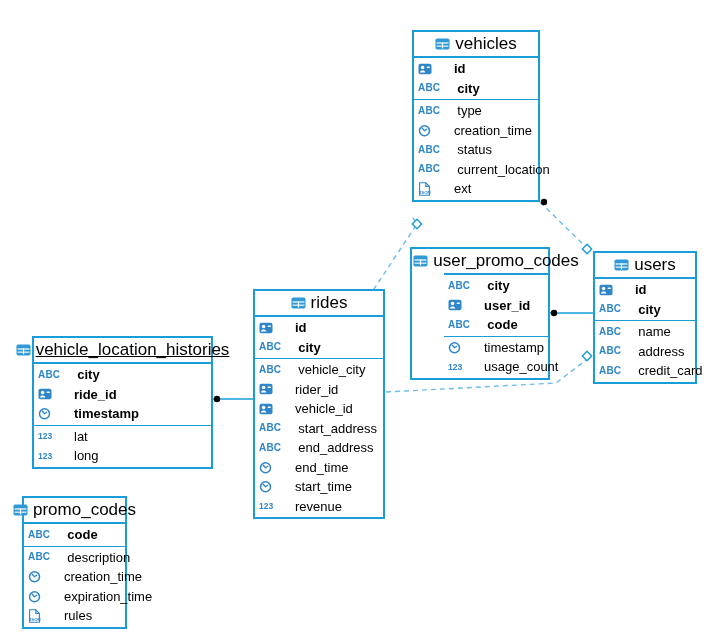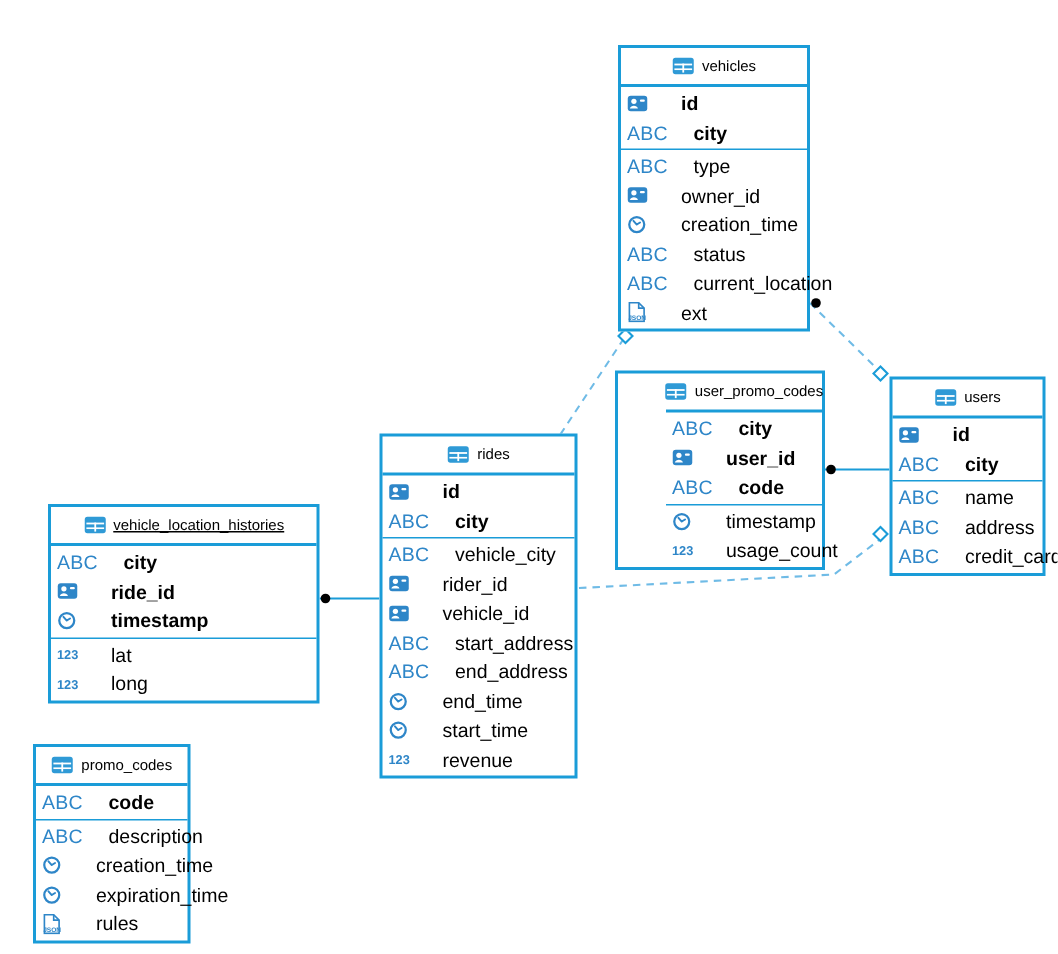--- a/index.html
+++ b/index.html
@@ -12,32 +12,32 @@
   #diagram{position:absolute;inset:0;}
   #rel-svg{position:absolute;left:0;top:0;pointer-events:none;}
   .table{
     position:absolute;background:#ffffff;
     border:2px solid #1a9cd8;box-sizing:border-box;
     z-index:2;
   }
   .thead{
     height:24px;border-bottom:2px solid #1a9cd8;
     display:flex;align-items:center;justify-content:center;gap:5px;
-    font-size:10px;color:#000;white-space:nowrap;
+    font-size:17px;color:#000;white-space:nowrap;
   }
   .sect{padding:1px 0;}
   .sect.keys{border-bottom:1.5px solid #1a9cd8;}
   .row{
     height:19.5px;display:flex;align-items:center;gap:17px;
     padding:0 5px 0 4px;font-size:13px;color:#000;white-space:nowrap;
   }
   .keys .row{font-weight:700;}
   .fic{flex:0 0 19px;display:flex;align-items:center;justify-content:flex-start;}
   .tic{display:flex;align-items:center;}
-  .ic-txt{font-size:13px;font-weight:400;color:#2e86c8;letter-spacing:.2px;line-height:1;}
+  .ic-txt{font-size:10px;font-weight:700;color:#2e86c8;letter-spacing:.2px;line-height:1;}
   .ic-num{font-size:8.5px;font-weight:700;color:#2e86c8;line-height:1;}
 </style>
 </head>
 <body>
 
 <div id="diagram">
   <svg id="rel-svg" width="705" height="636">
       <polyline points="213,399 253,399" fill="none" stroke="#1a9cd8" stroke-width="1.4"></polyline>
       <circle cx="217" cy="399" r="3.2" fill="#000000"></circle>
       <polyline points="550,313 593,313" fill="none" stroke="#1a9cd8" stroke-width="1.4"></polyline>
@@ -86,31 +86,20 @@
       </div>
       <div class="sect">
         <div class="row">
           <span class="fic">
             <span class="ic-txt">ABC</span>
           </span>
           <span>type</span>
         </div>
         <div class="row">
           <span class="fic">
-            <svg width="14" height="12" viewBox="0 0 14 12">
-              <rect x="0.5" y="0.8" width="13" height="10.4" rx="2" fill="#2e86c8"></rect>
-              <circle cx="4.6" cy="4.5" r="1.75" fill="#fff"></circle>
-              <path d="M1.9 9.4 C2.5 6.9 6.7 6.9 7.3 9.4 Z" fill="#fff"></path>
-              <rect x="8.6" y="3.4" width="3.3" height="1.5" rx="0.7" fill="#fff"></rect>
-            </svg>
-          </span>
-          <span>owner_id</span>
-        </div>
-        <div class="row">
-          <span class="fic">
             <svg width="13" height="13" viewBox="0 0 13 13">
               <circle cx="6.5" cy="6.7" r="5" fill="none" stroke="#2e86c8" stroke-width="1.5"></circle>
               <path d="M6.5 6.7 L4.3 4.2 M6.5 6.7 L8.7 5.3" stroke="#2e86c8" stroke-width="1.3" stroke-linecap="round" fill="none"></path>
             </svg>
           </span>
           <span>creation_time</span>
         </div>
         <div class="row">
           <span class="fic">
             <span class="ic-txt">ABC</span>

